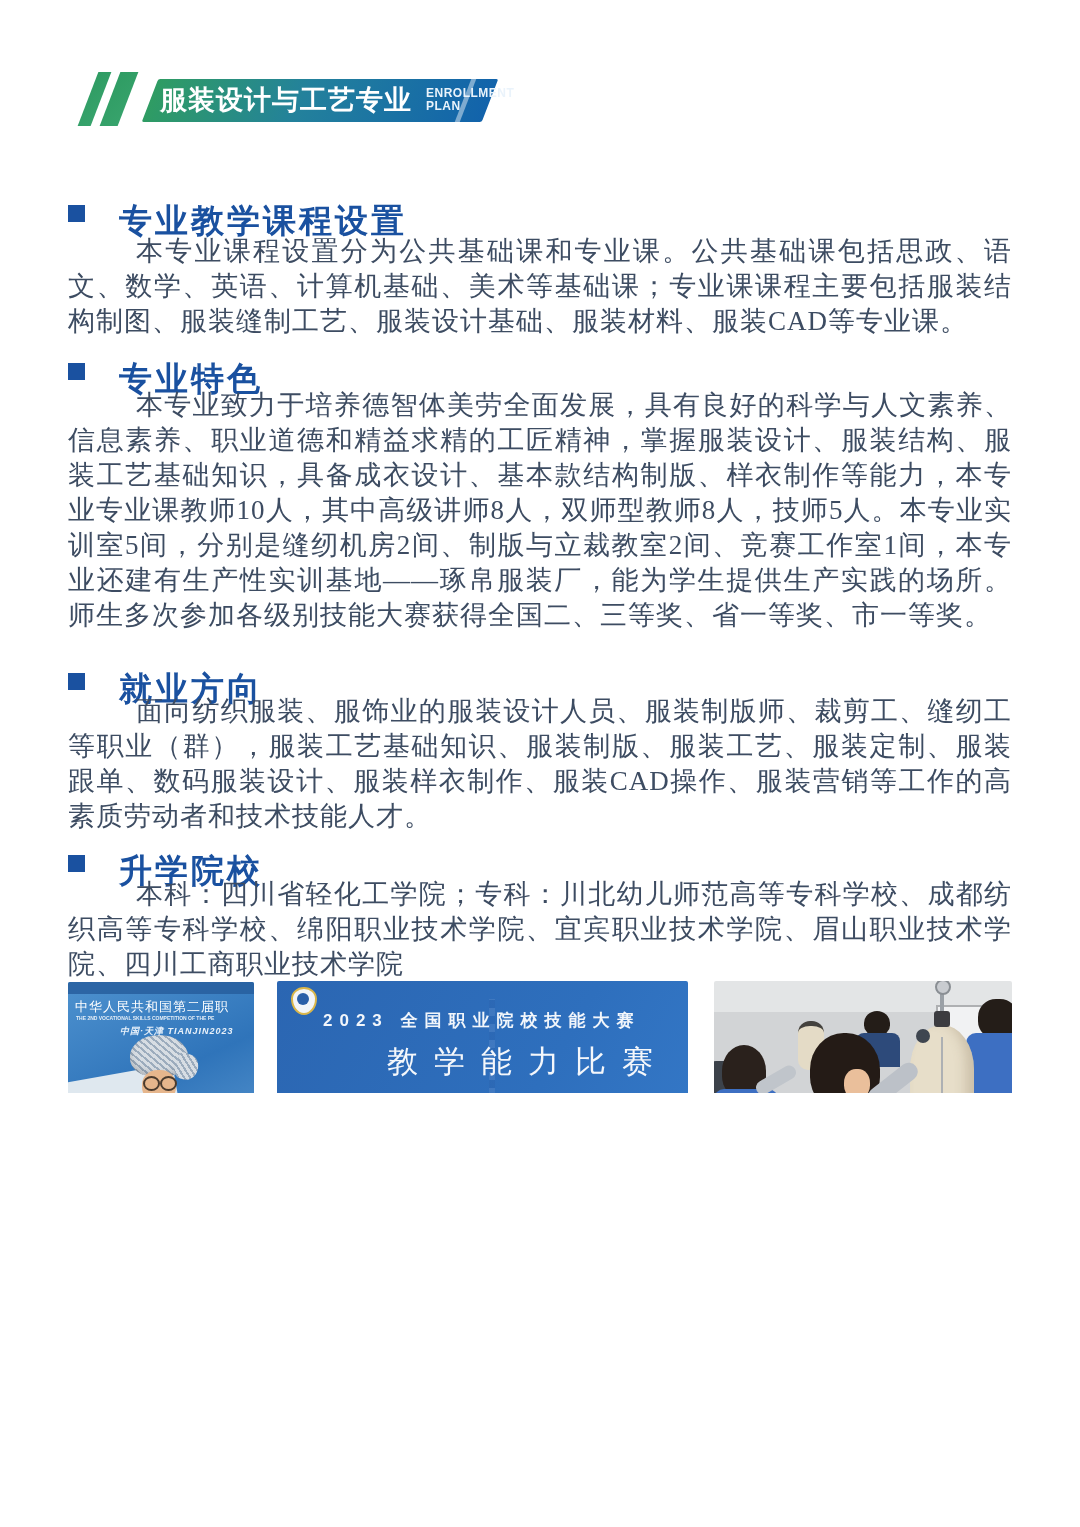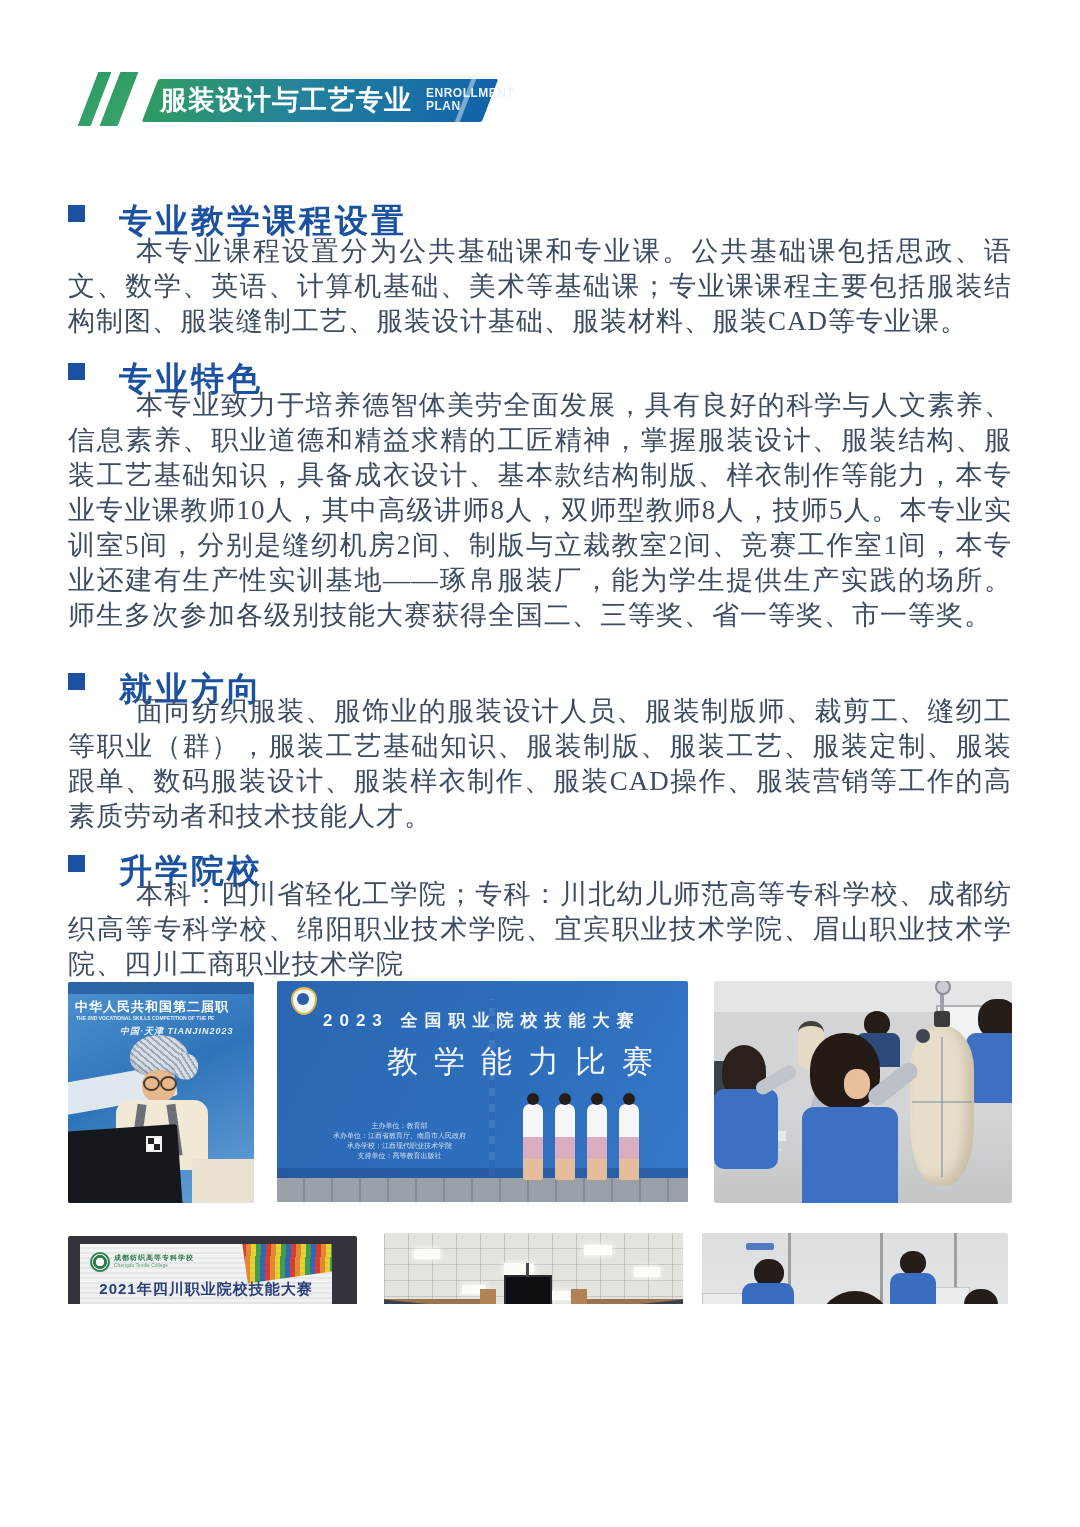--- a/index.html
+++ b/index.html
@@ -1,16 +1,16 @@
 <!DOCTYPE html>
 <html><head>
 <meta charset="utf-8">
 <style>
   html,body{margin:0;padding:0;background:#fff;}
-  .page{position:relative;width:1080px;height:1304px;background:#fff;overflow:hidden;
+  .page{position:relative;width:1080px;height:1093px;background:#fff;overflow:hidden;
         font-family:"Liberation Sans",sans-serif;}
   .abs{position:absolute;}
 
   
   .slash{position:absolute;background:linear-gradient(120deg,#2f9c63,#37a36c);transform:skewX(-21deg);}
   .s1{left:88px;top:72px;width:13px;height:54px;}
   .s2{left:110px;top:72px;width:18px;height:54px;}
   .banner-body{position:absolute;left:150px;top:79px;width:340px;height:43px;
         background:linear-gradient(90deg,#2f9c63 0%,#23819c 45%,#1263ab 100%);
         transform:skewX(-21deg);border-radius:2px;}
@@ -32,21 +32,21 @@
         text-align:justify;text-indent:68px;}
   .p0{top:234px;} .p1{top:388px;} .p2{top:694px;} .p3{top:877px;}
 
   
   .photo{position:absolute;overflow:hidden;border-radius:2px;}
 
   
   .ph1{left:68px;top:982px;width:186px;height:221px;
        background:linear-gradient(155deg,#4e92cf 0%,#2f74ba 45%,#6aa4d8 100%);}
   .ph1 .topbar{top:0;left:0;right:0;height:12px;background:#275e9e;opacity:.85;}
-  .ph1 .t1{top:16px;left:7px;font-size:13px;font-weight:bold;color:#fff;letter-spacing:1px;white-space:nowrap;}
+  .ph1 .t1{top:16px;left:7px;font-size:13px;font-weight:normal;color:#fff;letter-spacing:1px;white-space:nowrap;}
   .ph1 .t2{top:33px;left:8px;font-size:5px;font-weight:bold;color:rgba(255,255,255,.85);white-space:nowrap;}
   .ph1 .t3{top:43px;left:52px;font-size:9px;font-weight:bold;font-style:italic;color:#e8f1fa;letter-spacing:1px;white-space:nowrap;}
   .ph1 .table{left:-12px;top:92px;width:120px;height:32px;background:#dfe8ef;transform:rotate(-10deg);border-radius:3px;}
   .ph1 .scarf{left:62px;top:53px;width:58px;height:42px;border-radius:55% 55% 48% 48%;
        background:repeating-linear-gradient(40deg,#d7dde3 0 3px,#9cacbd 3px 5px);
        box-shadow:inset 0 -4px 6px rgba(0,0,0,.18);}
   .ph1 .scarf-tail{left:108px;top:72px;width:22px;height:26px;border-radius:20% 60% 60% 40%;
        background:repeating-linear-gradient(40deg,#d7dde3 0 3px,#9cacbd 3px 5px);transform:rotate(18deg);}
   .ph1 .face{left:74px;top:88px;width:34px;height:32px;background:#e6b68c;border-radius:46%;}
   .ph1 .g{width:13px;height:11px;border:2px solid #4a3b2e;border-radius:50%;top:94px;}

